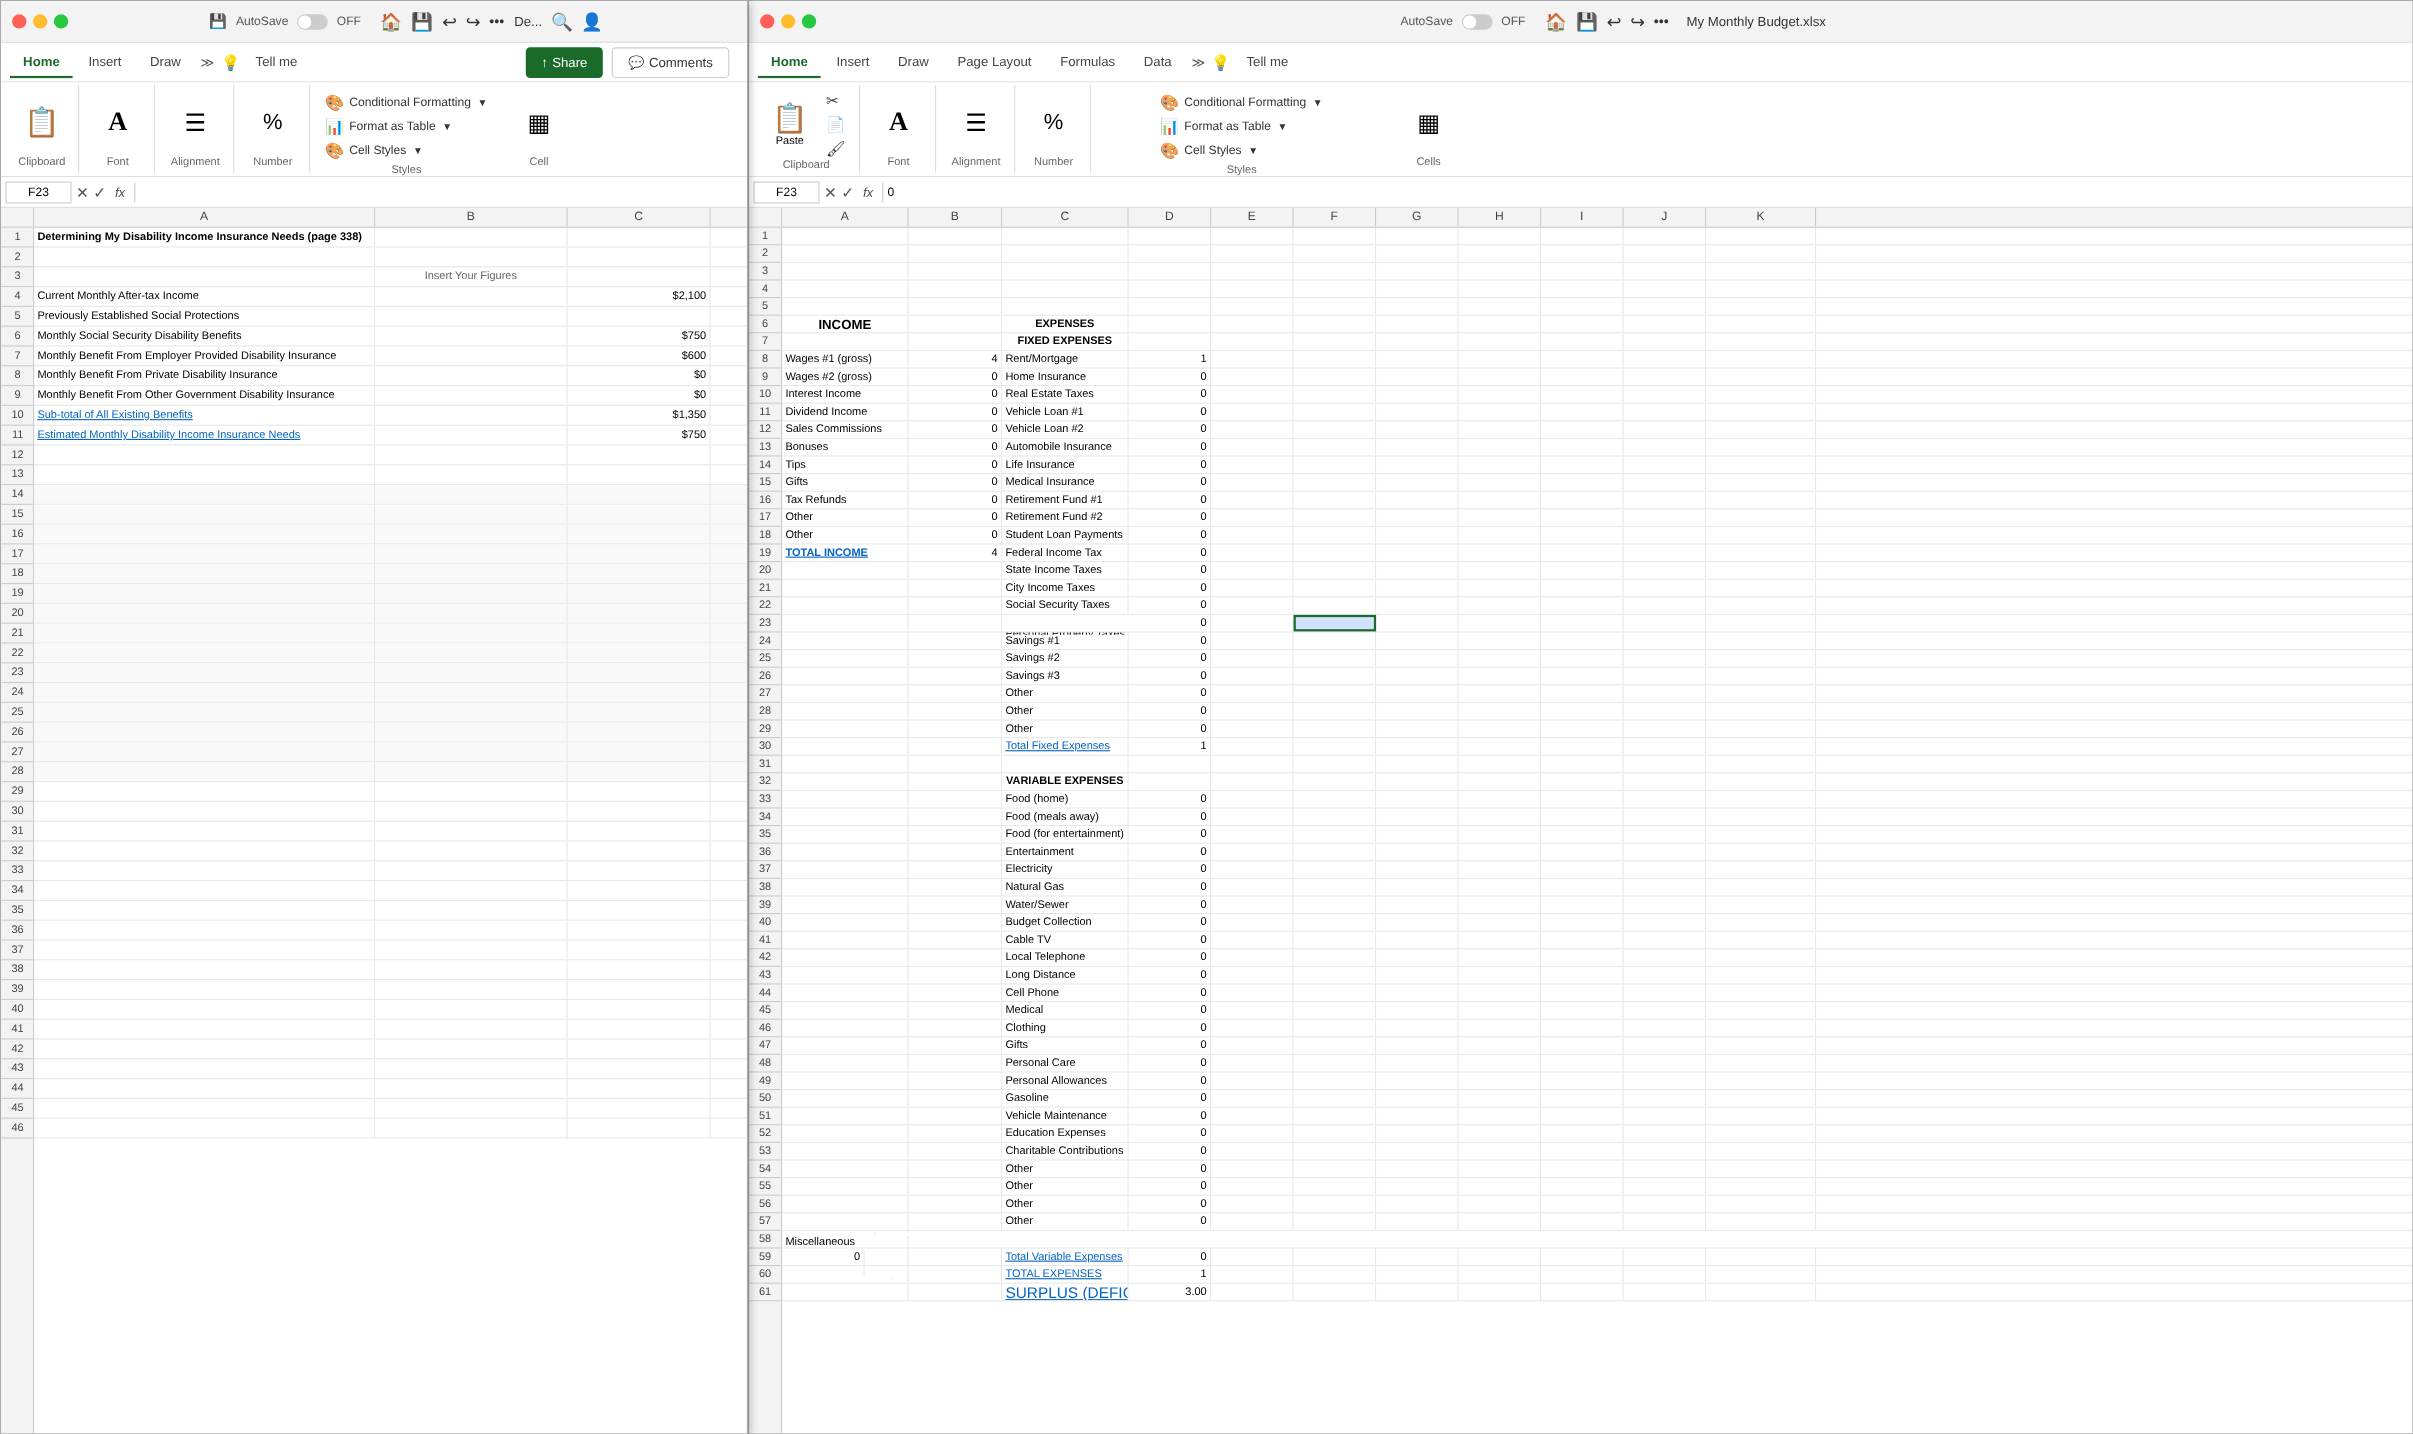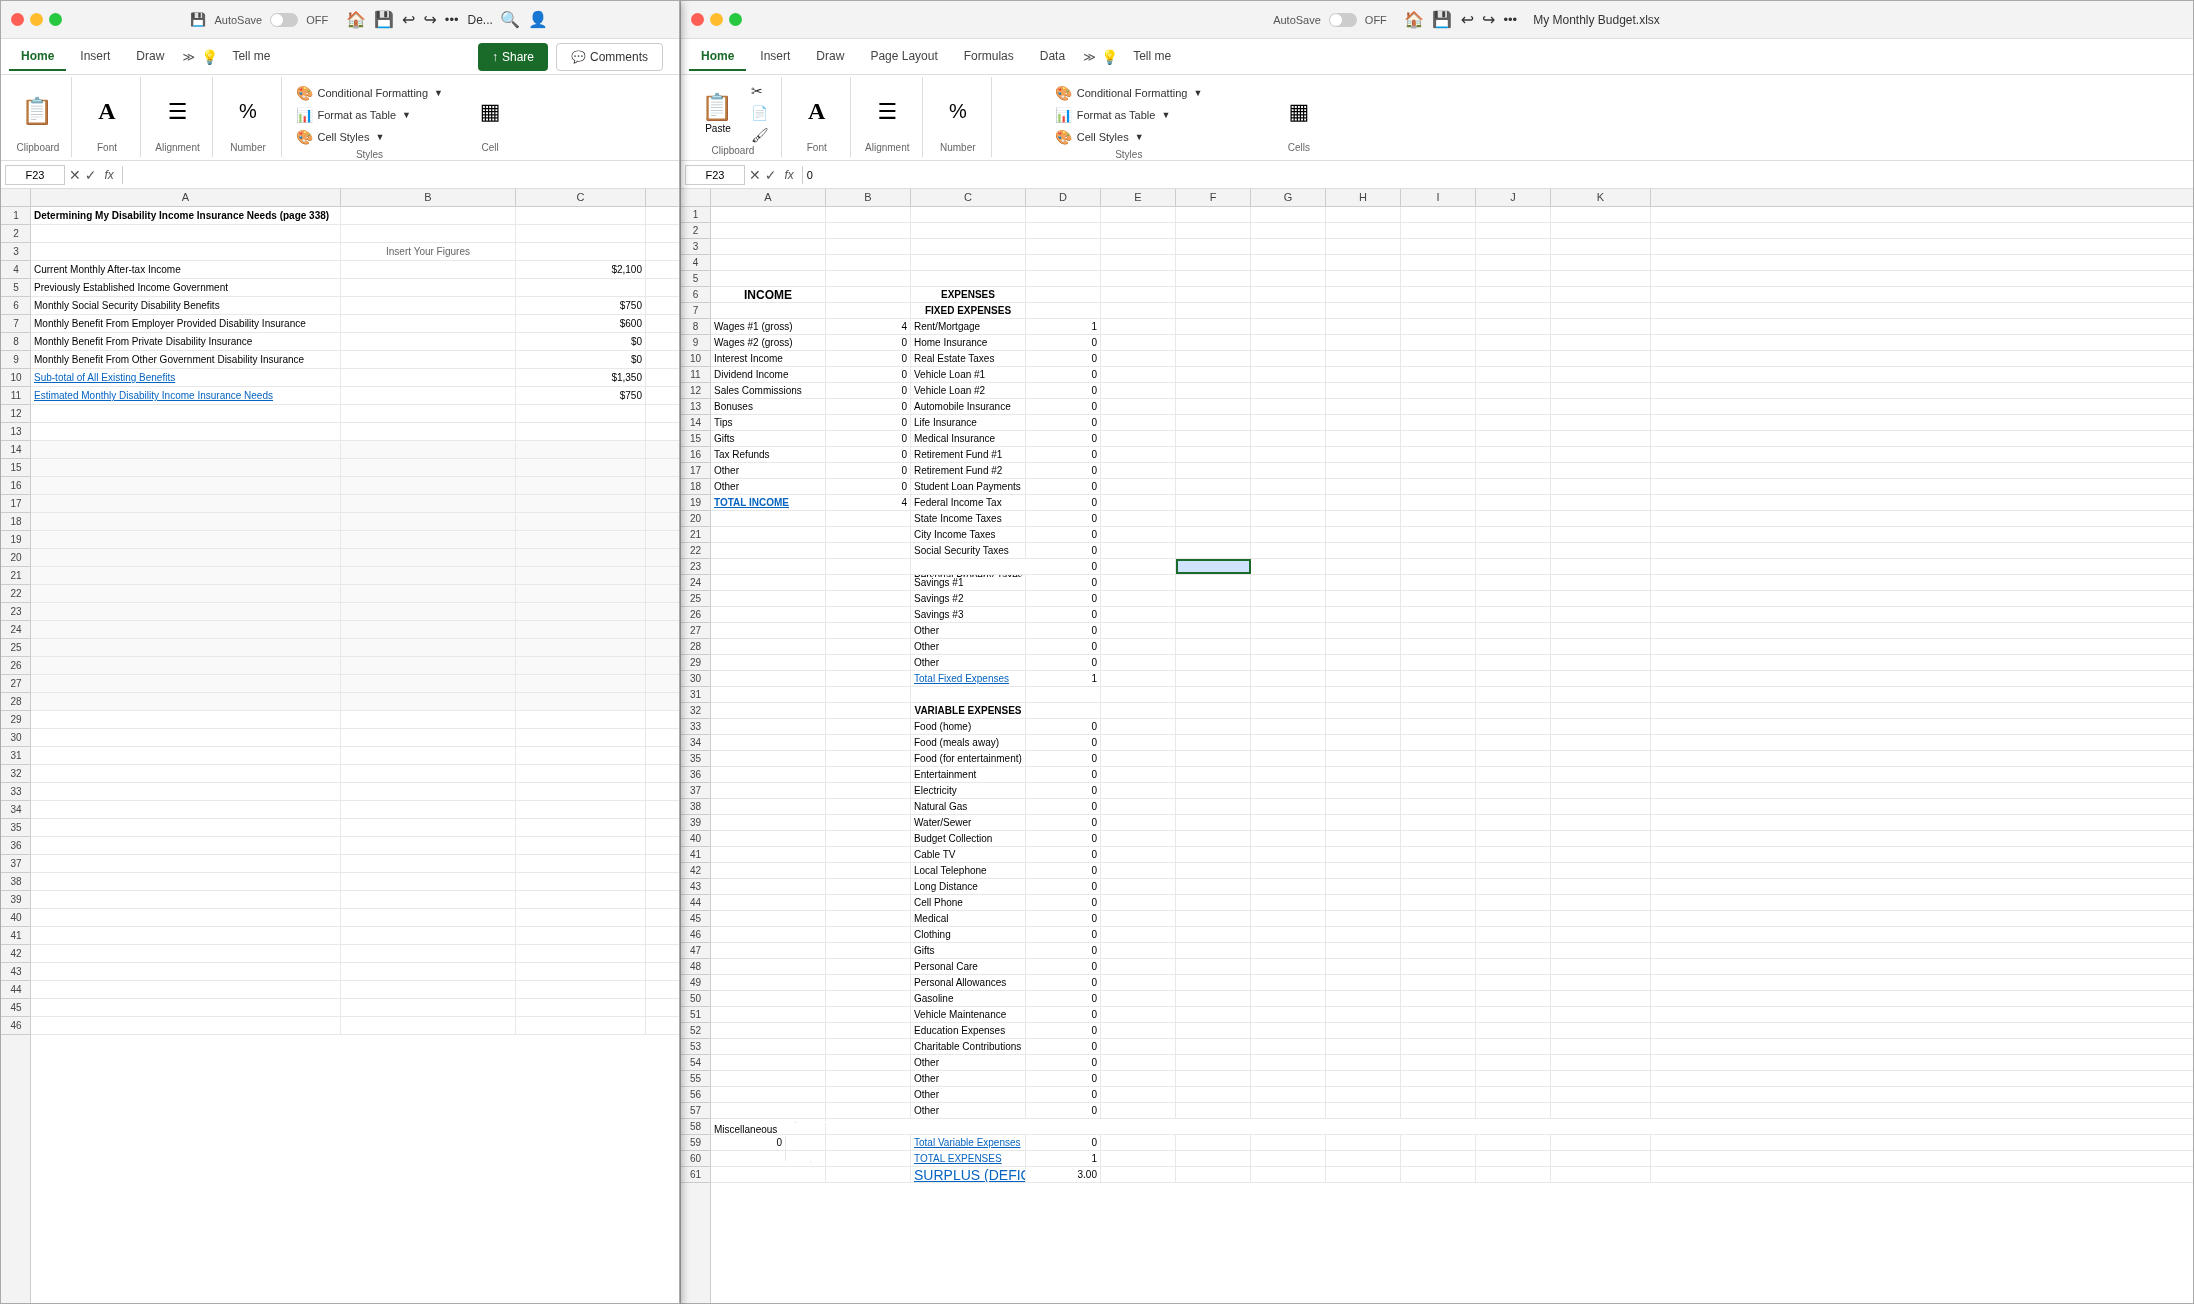--- a/index.html
+++ b/index.html
@@ -245,21 +245,21 @@
               <div style="width: 310px; border-right: 1px solid rgb(232, 232, 232); font-size: 10px; padding: 1px 3px; overflow: hidden; white-space: nowrap; flex-shrink: 0; display: flex; align-items: center;"></div>
               <div style="width: 175px; border-right: 1px solid rgb(232, 232, 232); font-size: 10px; padding: 1px 3px; overflow: hidden; white-space: nowrap; flex-shrink: 0; display: flex; align-items: center; justify-content: center; color: rgb(102, 102, 102);">Insert Your Figures</div>
               <div style="width: 130px; border-right: 1px solid rgb(232, 232, 232); font-size: 10px; padding: 1px 3px; overflow: hidden; white-space: nowrap; flex-shrink: 0; display: flex; align-items: center; justify-content: flex-end;"></div>
             </div>
             <div style="display: flex; border-bottom: 1px solid rgb(232, 232, 232); height: 18px; flex-shrink: 0;">
               <div style="width: 310px; border-right: 1px solid rgb(232, 232, 232); font-size: 10px; padding: 1px 3px; overflow: hidden; white-space: nowrap; flex-shrink: 0; display: flex; align-items: center;">Current Monthly After-tax Income</div>
               <div style="width: 175px; border-right: 1px solid rgb(232, 232, 232); font-size: 10px; padding: 1px 3px; overflow: hidden; white-space: nowrap; flex-shrink: 0; display: flex; align-items: center; justify-content: center;"></div>
               <div style="width: 130px; border-right: 1px solid rgb(232, 232, 232); font-size: 10px; padding: 1px 3px; overflow: hidden; white-space: nowrap; flex-shrink: 0; display: flex; align-items: center; justify-content: flex-end;">$2,100</div>
             </div>
             <div style="display: flex; border-bottom: 1px solid rgb(232, 232, 232); height: 18px; flex-shrink: 0;">
-              <div style="width: 310px; border-right: 1px solid rgb(232, 232, 232); font-size: 10px; padding: 1px 3px; overflow: hidden; white-space: nowrap; flex-shrink: 0; display: flex; align-items: center;">Previously Established Income Government</div>
+              <div style="width: 310px; border-right: 1px solid rgb(232, 232, 232); font-size: 10px; padding: 1px 3px; overflow: hidden; white-space: nowrap; flex-shrink: 0; display: flex; align-items: center;">Previously Established Social Protections</div>
               <div style="width: 175px; border-right: 1px solid rgb(232, 232, 232); font-size: 10px; padding: 1px 3px; overflow: hidden; white-space: nowrap; flex-shrink: 0; display: flex; align-items: center; justify-content: center;"></div>
               <div style="width: 130px; border-right: 1px solid rgb(232, 232, 232); font-size: 10px; padding: 1px 3px; overflow: hidden; white-space: nowrap; flex-shrink: 0; display: flex; align-items: center; justify-content: flex-end;"></div>
             </div>
             <div style="display: flex; border-bottom: 1px solid rgb(232, 232, 232); height: 18px; flex-shrink: 0;">
               <div style="width: 310px; border-right: 1px solid rgb(232, 232, 232); font-size: 10px; padding: 1px 3px; overflow: hidden; white-space: nowrap; flex-shrink: 0; display: flex; align-items: center;">Monthly Social Security Disability Benefits</div>
               <div style="width: 175px; border-right: 1px solid rgb(232, 232, 232); font-size: 10px; padding: 1px 3px; overflow: hidden; white-space: nowrap; flex-shrink: 0; display: flex; align-items: center; justify-content: center;"></div>
               <div style="width: 130px; border-right: 1px solid rgb(232, 232, 232); font-size: 10px; padding: 1px 3px; overflow: hidden; white-space: nowrap; flex-shrink: 0; display: flex; align-items: center; justify-content: flex-end;">$750</div>
             </div>
             <div style="display: flex; border-bottom: 1px solid rgb(232, 232, 232); height: 18px; flex-shrink: 0;">
               <div style="width: 310px; border-right: 1px solid rgb(232, 232, 232); font-size: 10px; padding: 1px 3px; overflow: hidden; white-space: nowrap; flex-shrink: 0; display: flex; align-items: center;">Monthly Benefit From Employer Provided Disability Insurance</div>

